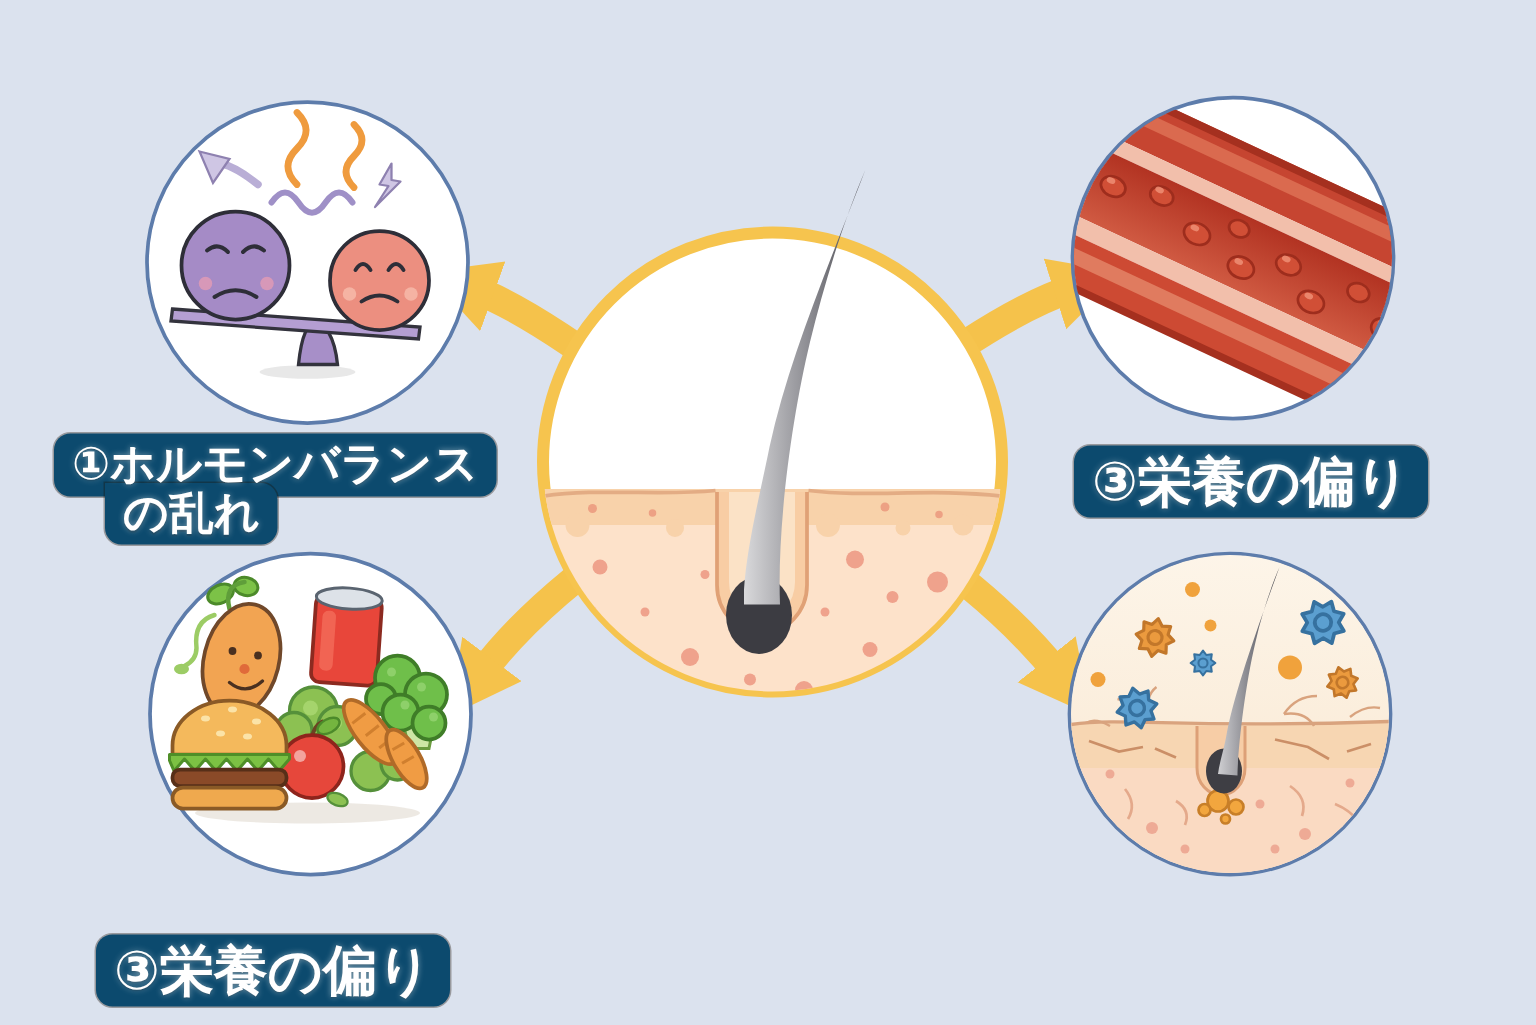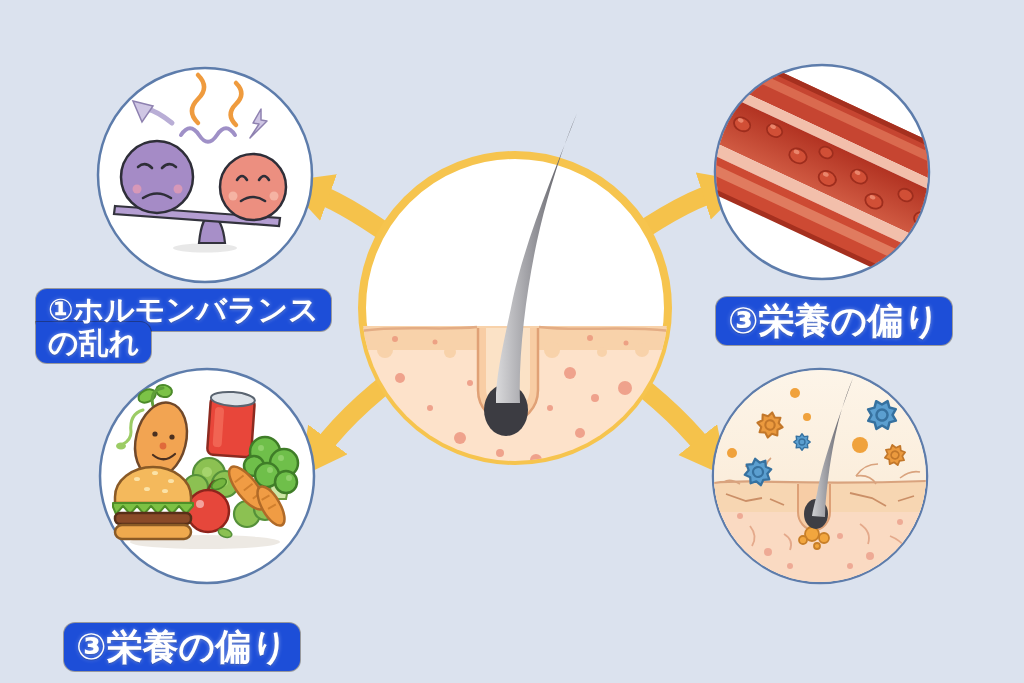--- a/index.html
+++ b/index.html
@@ -6,26 +6,26 @@
   #stage{
     position:relative;width:1024px;height:683px;overflow:hidden;
     background:#dbe2ee;
     font-family:"Liberation Sans","DejaVu Sans",sans-serif;
   }
   svg{position:absolute;display:block;}
   .label{
     position:absolute;z-index:6;color:#ffffff;font-weight:bold;line-height:1.12;
   }
   .label-line{
-    background:#1d4ed8;border-radius:11px;padding:4px 12px;
+    background:#0c4a6e;border-radius:11px;padding:4px 12px;
     width:fit-content;white-space:nowrap;
     text-shadow:0 0 4px rgba(255,255,255,.45), 0 1px 1px rgba(0,0,0,.25);
     box-shadow:0 0 0 1px rgba(30,18,6,.35);
   }
-  .label-line + .label-line{margin-top:-9px;border-top-left-radius:0;}
+  .label-line + .label-line{margin-top:-9px;border-top-left-radius:0;margin-left:34px;}
   .fs30{font-size:30px;} .fs33{font-size:33px;} .fs36{font-size:36px;}
 </style>
 </head>
 <body>
 
 <div id="stage">
 
   <svg width="1024" height="683" style="left:0;top:0;z-index:1">
     <defs>
       <marker id="ah" markerWidth="2.8" markerHeight="2.8" refX="0.7" refY="1.3" orient="auto" markerUnits="strokeWidth">

